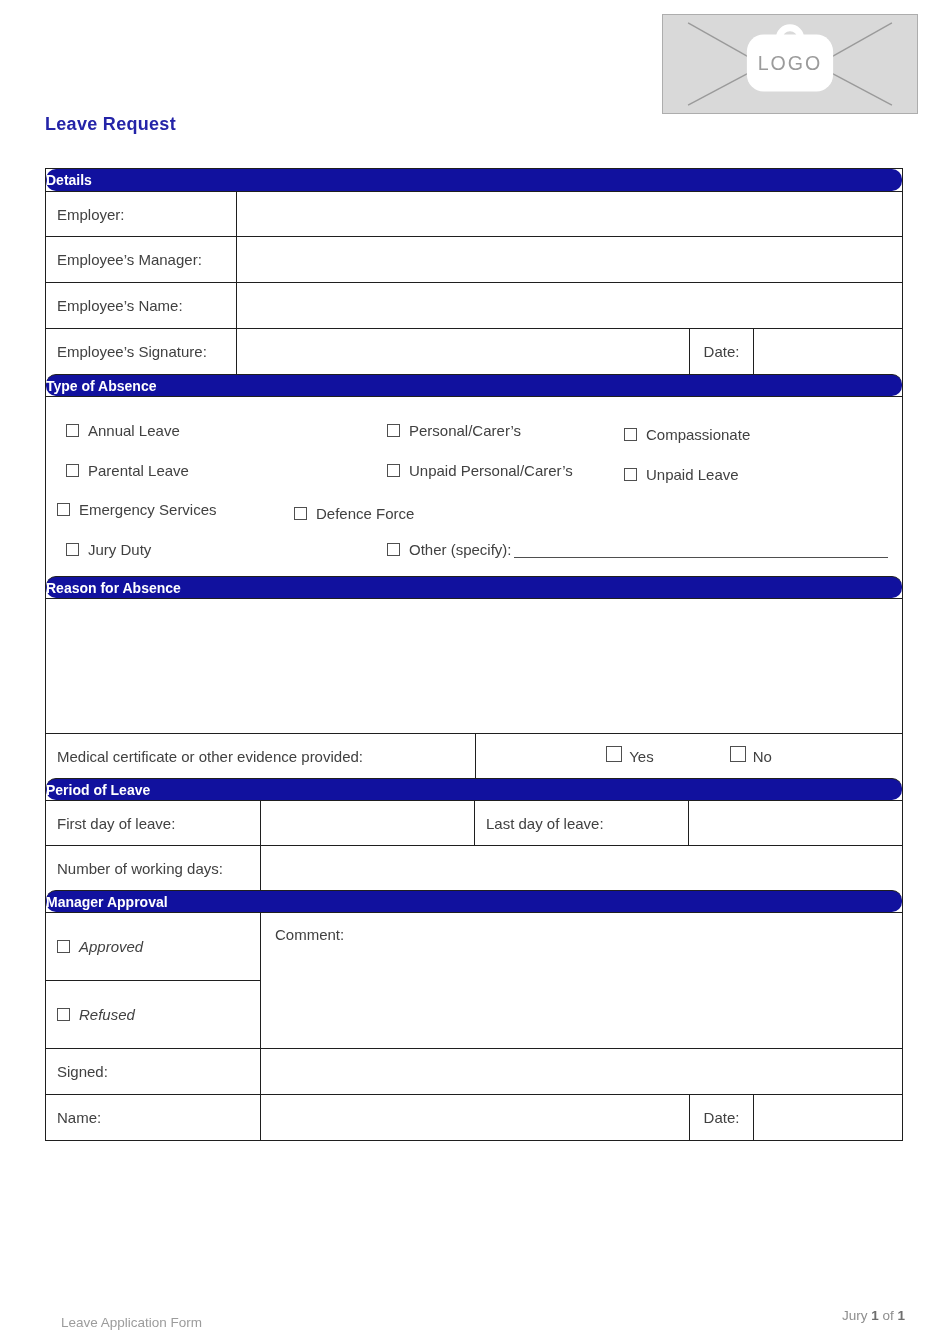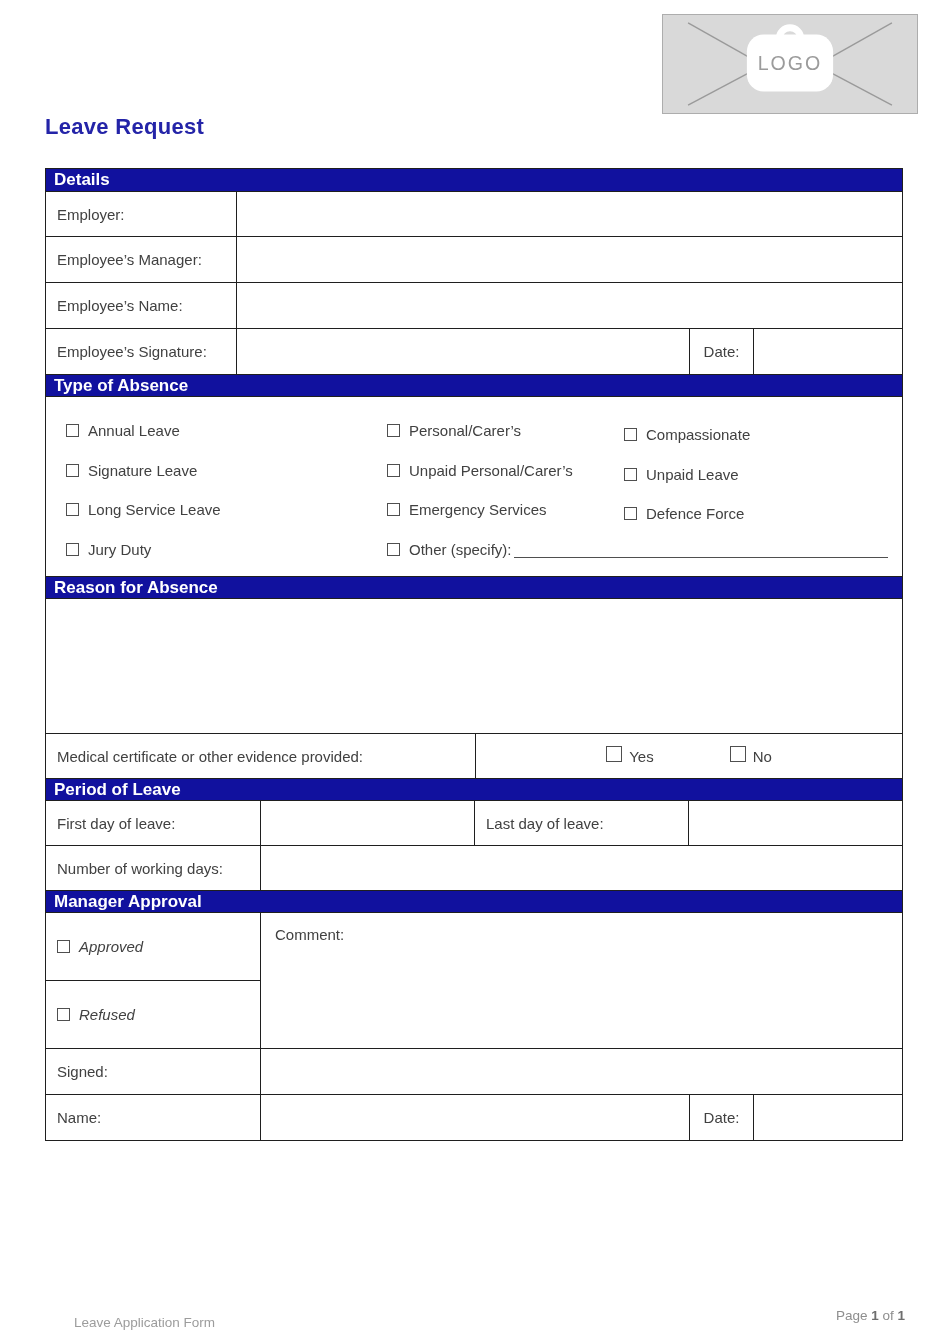--- a/index.html
+++ b/index.html
@@ -12,27 +12,27 @@
   html,body{background:#ffffff;}
   .page{
     position:relative;width:950px;height:1344px;background:#ffffff;
     font-family:"Liberation Sans",sans-serif;color:var(--text);overflow:hidden;
   }
   
   .logo-box{position:absolute;left:662px;top:14px;width:256px;height:100px;
     background:#D9D9D9;border:1px solid #ADADAD;}
   .logo-box svg{display:block;width:100%;height:100%;}
   
-  .doc-title{position:absolute;left:45px;top:114px;font-size:22px;font-weight:bold;
+  .doc-title{position:absolute;left:45px;top:114px;font-size:18px;font-weight:bold;
     color:var(--title-color);letter-spacing:0.3px;}
   
   .form{position:absolute;left:45px;top:168px;width:858px;border:1.5px solid var(--border);
     background:#fff;font-size:15px;}
-  .sechdr{height:22px;background:var(--accent);color:#fff;font-weight:bold;font-size:17px;
-    display:flex;align-items:center;padding:0 8px;}
+  .sechdr{height:22px;background:var(--accent);color:#fff;font-weight:bold;font-size:14px;
+    display:flex;align-items:center;padding:0 0;border-radius:10px;}
   .row{display:flex;align-items:stretch;}
   .row,.sechdr{border-top:1px solid var(--border);}
   .form > :first-child{border-top:none;}
   .cell{display:flex;align-items:center;padding:0 11px;}
   .cell + .cell{border-left:1px solid var(--border);}
   .flex1{flex:1;}
   .w190{width:190px;}
   .w214{width:214px;}
   .w64{width:64px;justify-content:center;padding:0 4px;}
   .w149{width:149px;}
@@ -59,21 +59,21 @@
   .yn-cell{flex:1;display:flex;align-items:center;justify-content:center;gap:76px;
     border-left:1px solid var(--border);}
   .yn-item{display:flex;align-items:center;}
   
   .appr-left{width:214px;display:flex;flex-direction:column;font-style:italic;}
   .appr-cell{height:68px;display:flex;align-items:center;padding:0 11px;}
   .appr-cell:first-child{border-bottom:1px solid var(--border);}
   .comment-cell{flex:1;border-left:1px solid var(--border);padding:13px 14px;
     display:block;}
   
-  .footer-left{position:absolute;left:74px;top:1315px;font-size:13.5px;color:#9C9C9C;}
+  .footer-left{position:absolute;left:61px;top:1315px;font-size:13.5px;color:#9C9C9C;}
   .footer-right{position:absolute;right:45px;top:1308px;font-size:13.5px;color:#8E8E8E;}
   .footer-right b{color:#6E6E6E;}
 </style>
 </head>
 <body>
 
 <div class="page">
 
   <div class="logo-box">
     <svg viewBox="0 0 220 100">
@@ -124,36 +124,32 @@
             <span>Personal/Carer’s</span>
           </div>
           <div class="abs-item ac3">
             <span class="cb"></span>
             <span>Compassionate</span>
           </div>
         </div>
         <div class="abs-row">
           <div class="abs-item ac1">
             <span class="cb"></span>
-            <span>Signature Leave</span>
+            <span>Parental Leave</span>
           </div>
           <div class="abs-item ac2">
             <span class="cb"></span>
             <span>Unpaid Personal/Carer’s</span>
           </div>
           <div class="abs-item ac3">
             <span class="cb"></span>
             <span>Unpaid Leave</span>
           </div>
         </div>
         <div class="abs-row">
-          <div class="abs-item ac1">
-            <span class="cb"></span>
-            <span>Long Service Leave</span>
-          </div>
           <div class="abs-item ac2">
             <span class="cb"></span>
             <span>Emergency Services</span>
           </div>
           <div class="abs-item ac3">
             <span class="cb"></span>
             <span>Defence Force</span>
           </div>
         </div>
         <div class="abs-row">
@@ -225,15 +221,15 @@
     <div class="row h46">
       <div class="cell w214">Name:</div>
       <div class="cell flex1"></div>
       <div class="cell w64">Date:</div>
       <div class="cell w149"></div>
     </div>
 
   </div>
 
   <div class="footer-left">Leave Application Form</div>
-  <div class="footer-right"><span>Page</span> <b>1</b> <span>of</span> <b>1</b></div>
+  <div class="footer-right"><span>Jury</span> <b>1</b> <span>of</span> <b>1</b></div>
 
 </div>
 
 </body></html>

